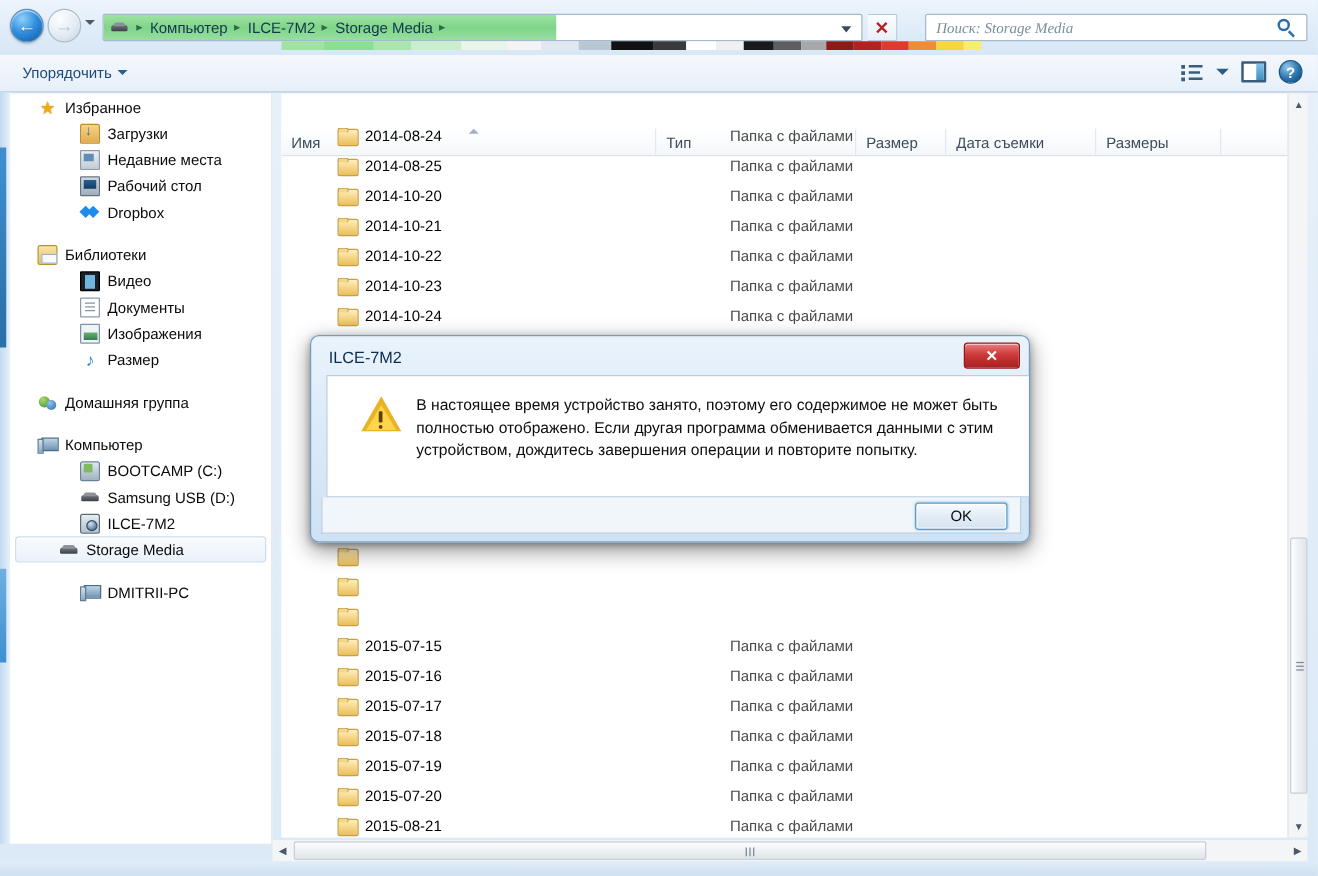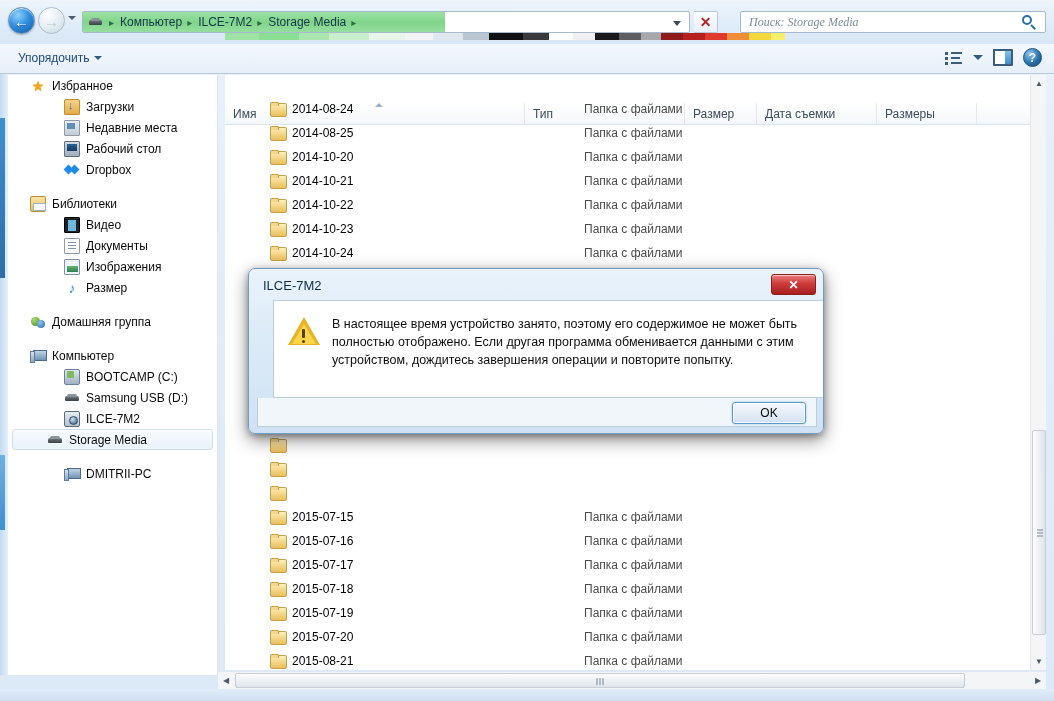--- a/index.html
+++ b/index.html
@@ -408,26 +408,26 @@
   .dlg-close {
     position: absolute; right: 7px; top: 5px;
     width: 45px; height: 21px;
     background: linear-gradient(180deg,#e97f7f 0%, #cd3a3a 45%, #a81f1f 100%);
     border: 1px solid #8d1c1c; border-radius: 3px;
     color: #ffffff; font-size: 12px; font-weight: bold;
     display: flex; align-items: center; justify-content: center;
     box-shadow: inset 0 1px 0 rgba(255,255,255,.55);
   }
   .dlg-body {
-    position: absolute; left: 24px; top: 31px;
+    position: absolute; left: 12px; top: 31px;
     width: 648px; height: 98px;
     background: #ffffff;
     border: 1px solid #b9cddd;
     display: flex; align-items: flex-start;
-    padding: 14px 14px 0 14px;
+    padding: 14px 14px 0 27px;
   }
   .warn-ico {
     width: 32px; height: 29px; flex: 0 0 32px;
     margin-right: 12px; margin-top: 2px; position: relative;
   }
   .warn-ico .tri {
     position: absolute; left: 0; top: 0;
     width: 0; height: 0;
     border-left: 16px solid transparent;
     border-right: 16px solid transparent;

